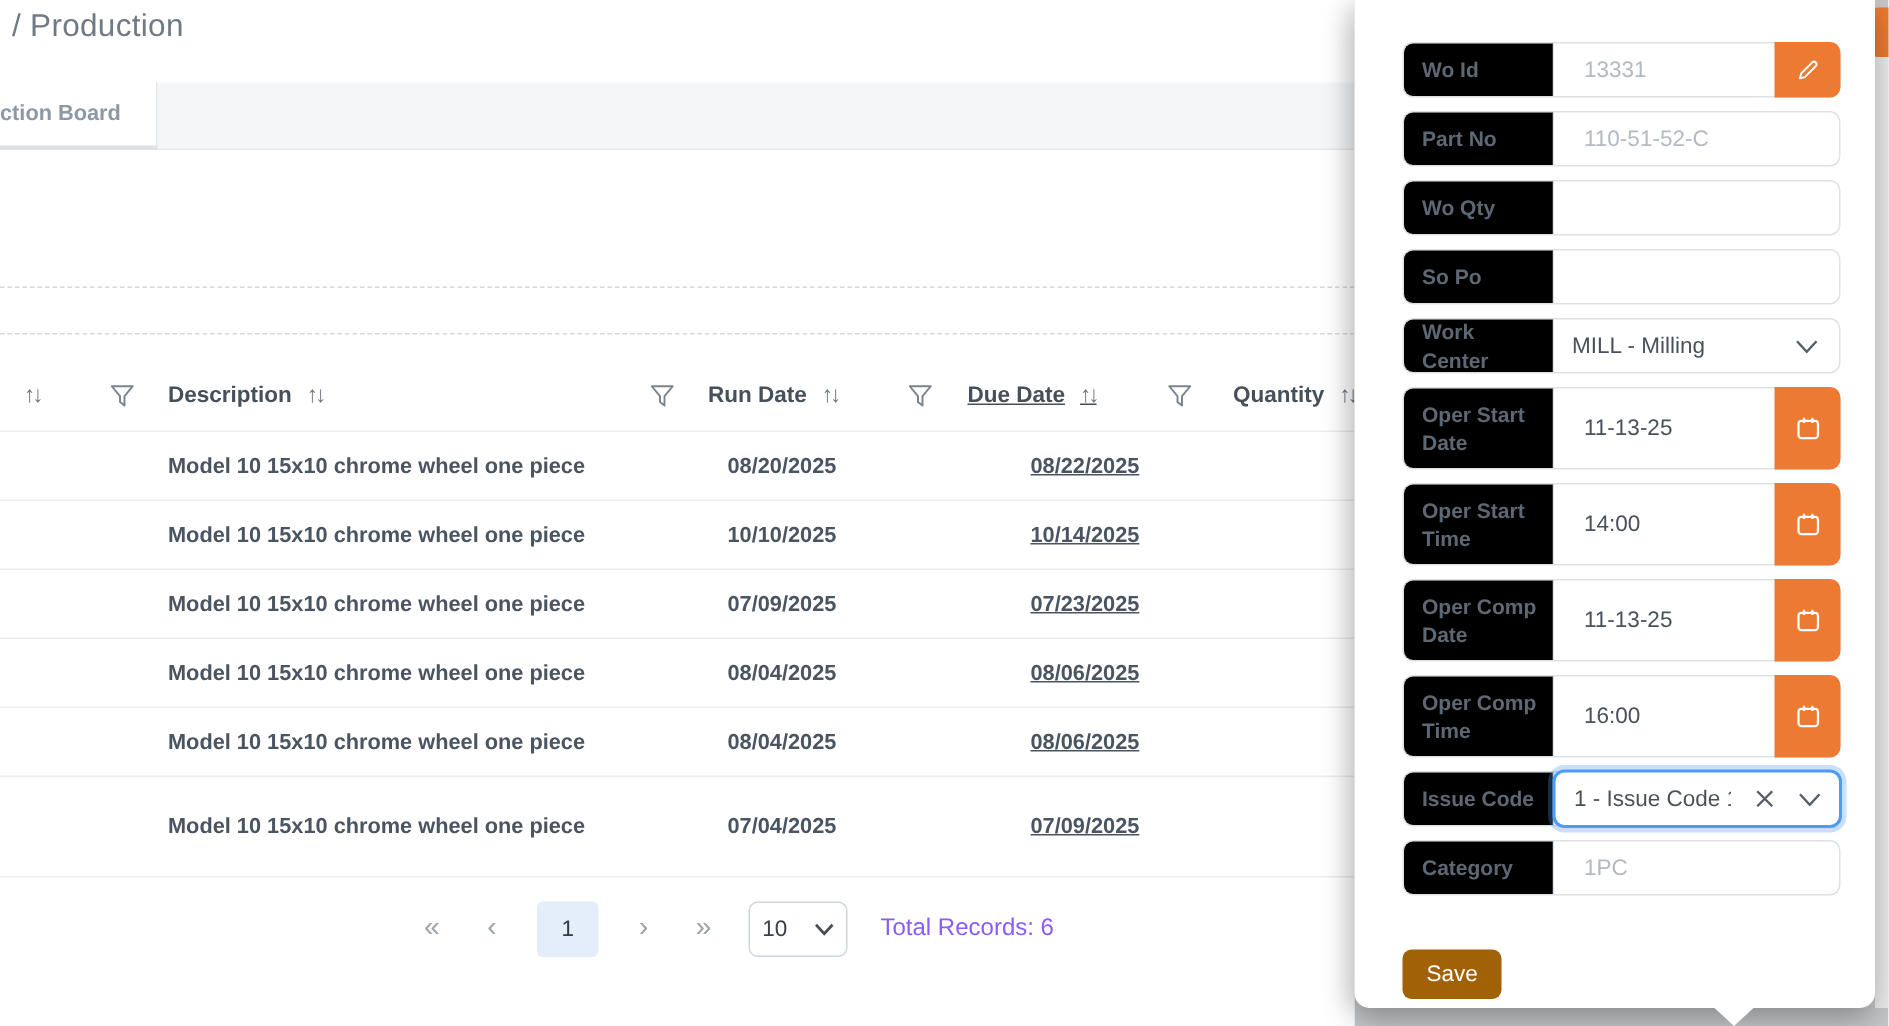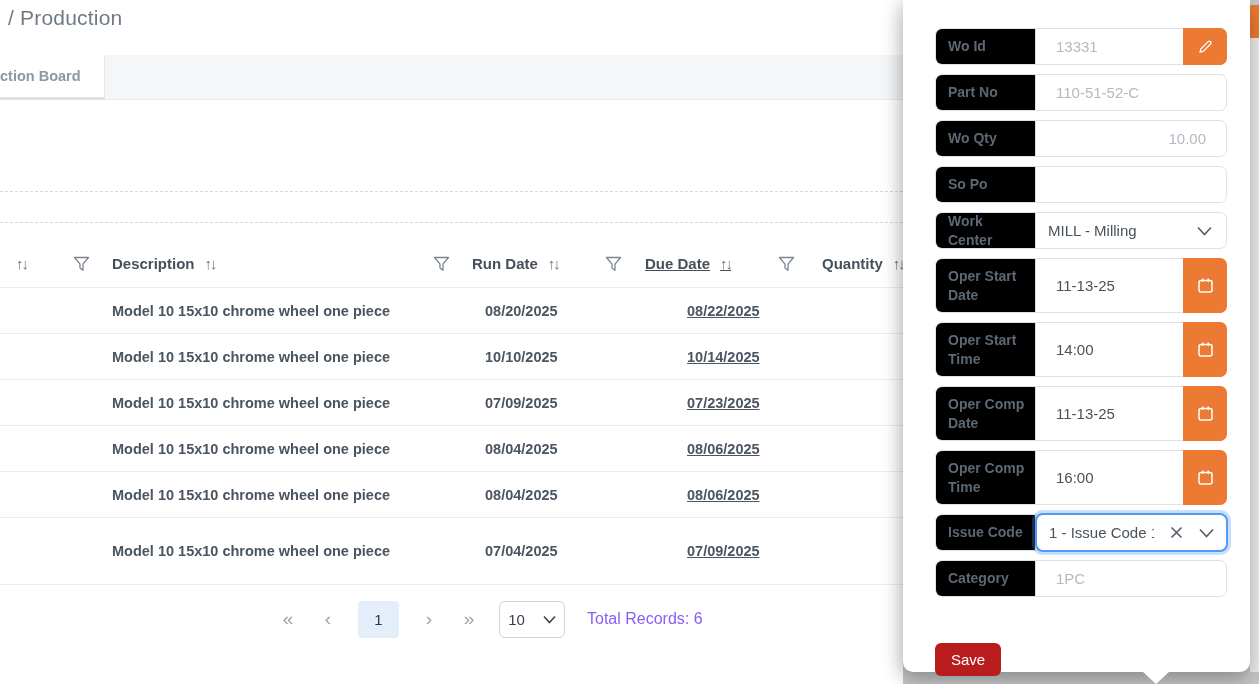--- a/index.html
+++ b/index.html
@@ -72,22 +72,22 @@
   .fgbtn { position:absolute; right:-1px; top:-1px; bottom:-1px; width:44px; background:#ec7a33; border:none; border-radius:0 7px 7px 0; display:flex; align-items:center; justify-content:center; cursor:pointer; }
 
   .selectbox { flex:1; display:flex; align-items:center; padding:0 14px 0 12px; font-size:15px; color:#49525b; cursor:pointer; }
   .selectbox .chev { margin-left:auto; }
 
   .focuswrap { position:absolute; left:99px; right:-2px; top:-2px; bottom:-2px; background:#fff;
                border:2px solid #4d9bf5; border-radius:8px; box-shadow:0 0 0 3px rgba(80,150,245,.30);
                display:flex; align-items:center; padding:0 12px; gap:16px; }
   .focuswrap input { flex:1; min-width:0; border:none; outline:none; font-family:"Liberation Sans",sans-serif; font-size:15px; color:#49525b; padding:0; }
 
-  .save-btn { margin-top:37px; display:inline-flex; align-items:center; justify-content:center;
-              background:#b91c1c; color:#fff; border:none; border-radius:6px; padding:8px 16px; font-size:15px;
+  .save-btn { margin-top:27px; display:inline-flex; align-items:center; justify-content:center;
+              background:#a16207; color:#fff; border:none; border-radius:6px; padding:8px 16px; font-size:15px;
               font-family:"Liberation Sans",sans-serif; cursor:pointer; }
 
   .icon { display:block; }
 </style>
 </head>
 <body>
 
 <div class="viewport">
 
   <div class="backdrop-right"></div>
@@ -214,21 +214,20 @@
       </button>
     </div>
 
     <div class="fg">
       <div class="lbl">Part No</div>
       <input class="dis" value="110-51-52-C" style="">
     </div>
 
     <div class="fg">
       <div class="lbl">Wo Qty</div>
-      <input class="dis ralign" value="10.00" style="">
     </div>
 
     <div class="fg">
       <div class="lbl">So Po</div>
       <input value="" style="">
     </div>
 
     <div class="fg">
       <div class="lbl">Work Center</div>
       <div class="selectbox">

